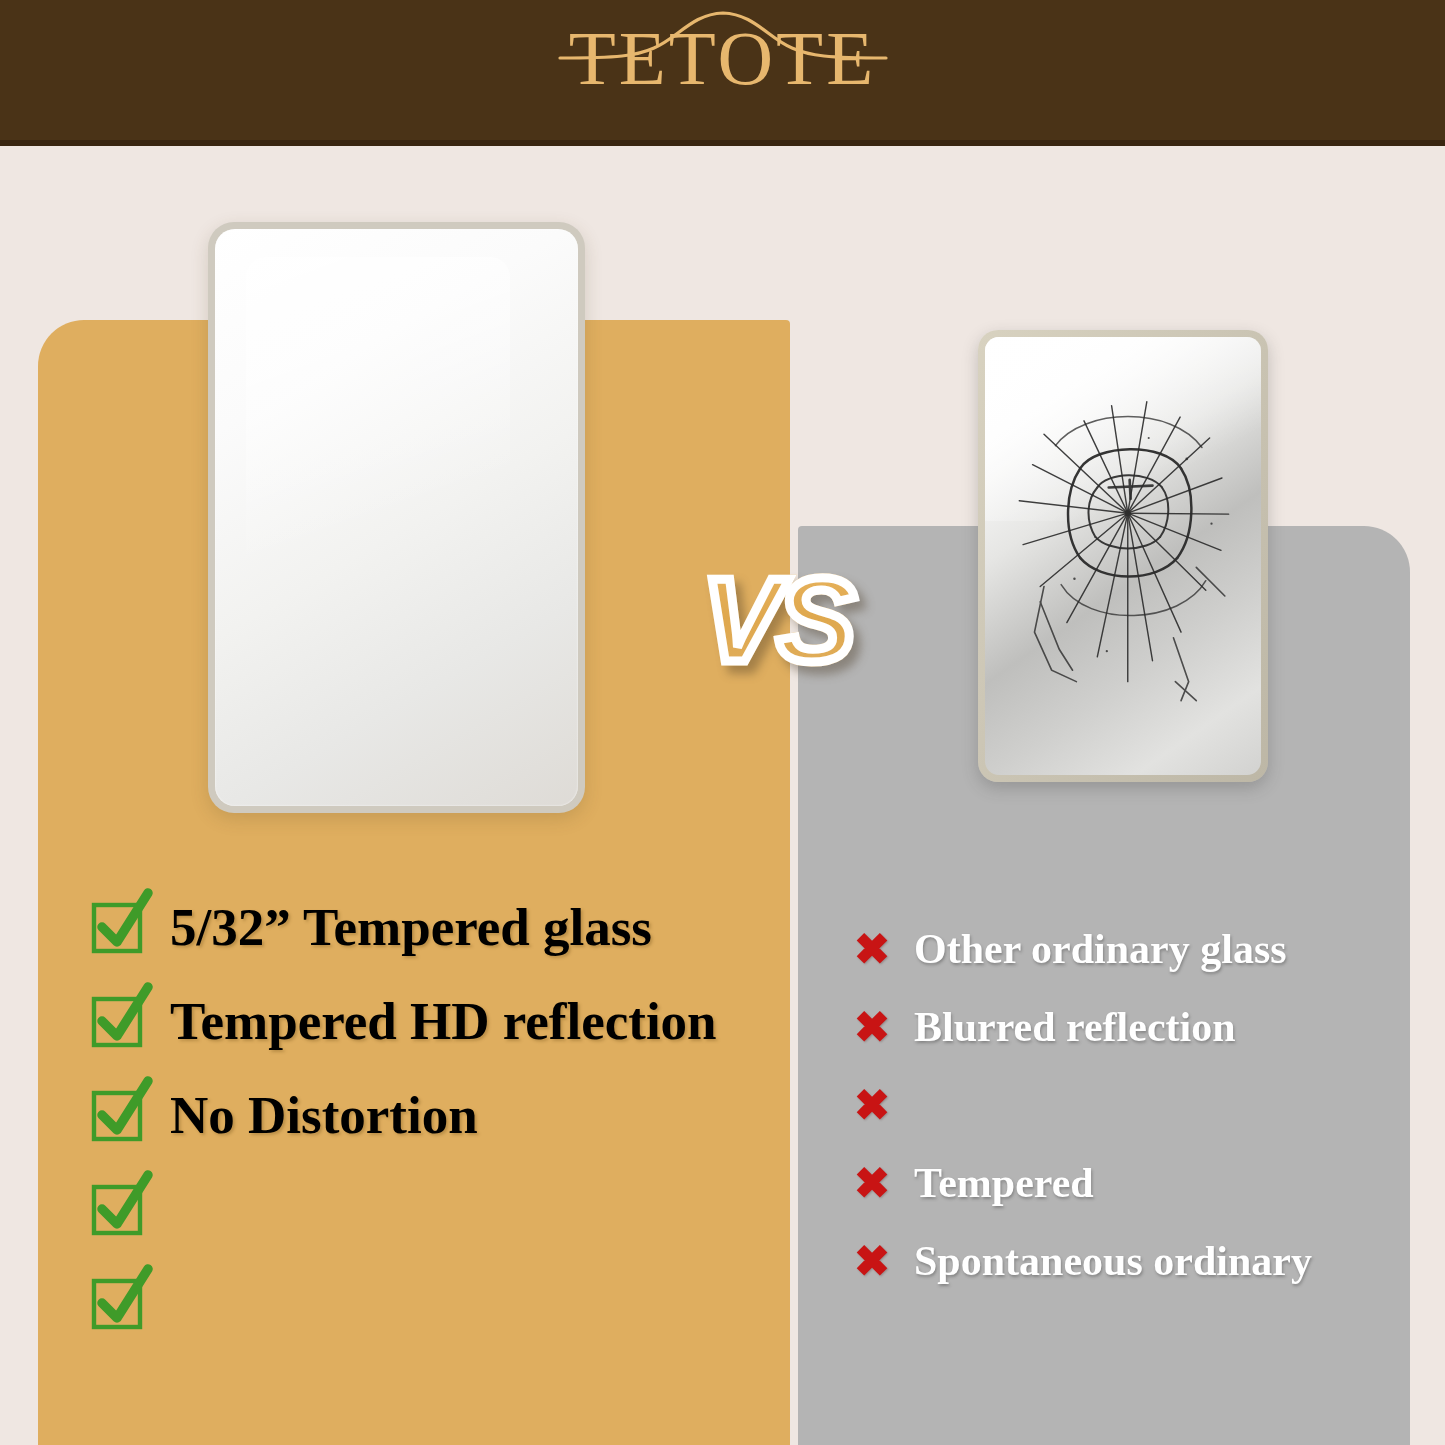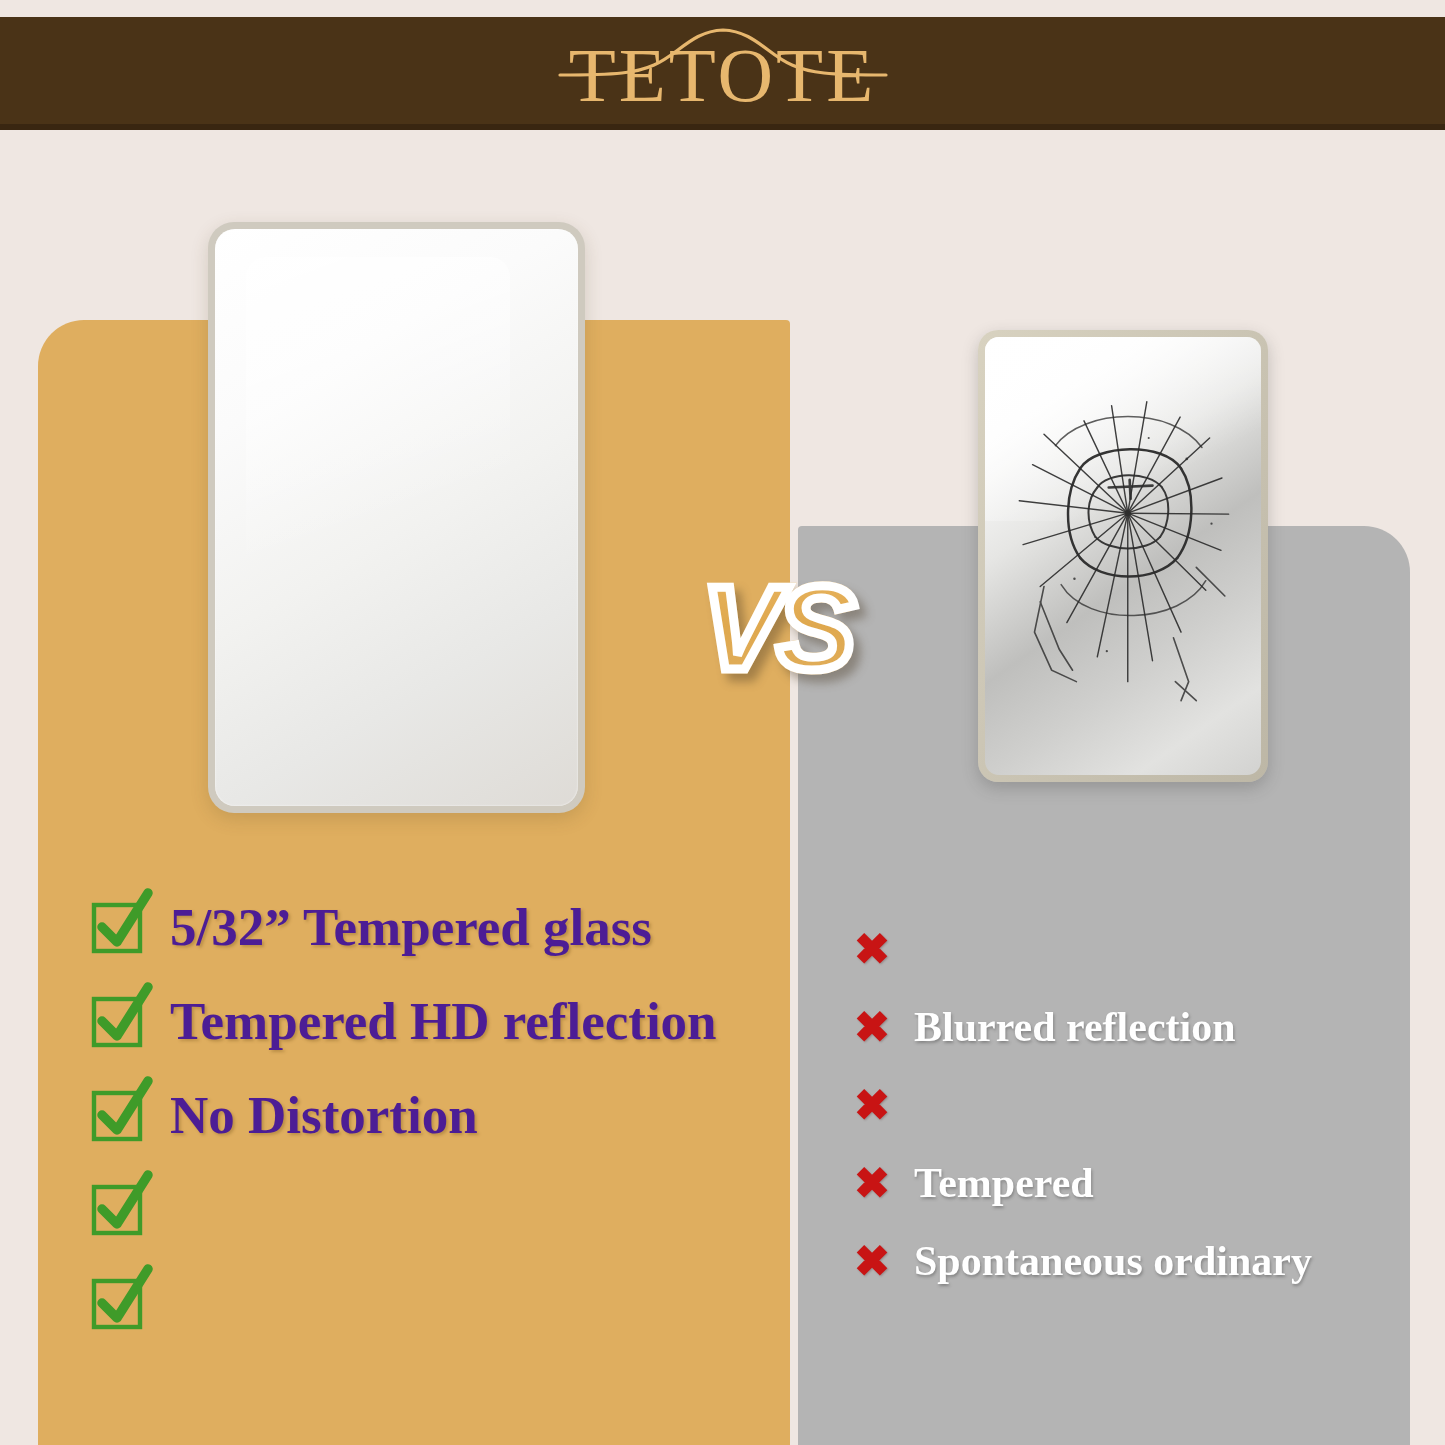--- a/index.html
+++ b/index.html
@@ -6,24 +6,23 @@
   body{
     width:1445px;height:1445px;overflow:hidden;
     font-family:"Liberation Serif", serif;
     background:#efe7e2;
     position:relative;
   }
   #stage{position:absolute;inset:0;width:1445px;height:1445px;overflow:hidden;background:#efe7e2;}
 
   
   .banner{
-    position:absolute;left:0;top:0;width:1445px;height:113px;
+    position:absolute;left:0;top:0;width:1445px;height:146px;
     background:#4a3317;
     overflow:hidden;
-    margin-top:17px;
   }
   .banner:after{
     content:"";position:absolute;left:0;bottom:0;width:100%;height:6px;
     background:#392611;
   }
   .brand-wrap{
     position:absolute;left:0;top:0;width:1445px;height:113px;
   }
   .brand-arch{
     position:absolute;left:50%;top:8px;transform:translateX(-50%);
@@ -87,40 +86,40 @@
   .mirror-bad .streak{
     position:absolute;left:-20%;top:-10%;width:140%;height:52%;
     background:linear-gradient(152deg,rgba(255,255,255,.95) 0%,rgba(255,255,255,.7) 40%,rgba(255,255,255,0) 72%);
     pointer-events:none;
   }
   .cracksvg{position:absolute;left:0;top:0;width:100%;height:100%;}
 
   
   .vs{
     position:absolute;left:672px;top:552px;width:210px;height:135px;
-    display:flex;align-items:flex-end;justify-content:center;
+    display:flex;align-items:center;justify-content:center;
   }
   .vs .vs-text{
     font-family:"Liberation Sans", sans-serif;
     font-weight:bold;font-style:italic;
     font-size:118px;line-height:118px;letter-spacing:-4px;
     background:linear-gradient(180deg,#e8b45f 0%,#dfa84e 48%,#e0ae5c 100%);
     -webkit-background-clip:text;background-clip:text;color:transparent;
     -webkit-text-stroke:9px #ffffff;
     paint-order:stroke fill;
     filter:drop-shadow(7px 8px 5px rgba(70,55,35,.38));
   }
 
   
   .list-good{position:absolute;left:92px;top:880px;width:690px;}
   .row-good{display:flex;align-items:center;height:94px;}
   .chk{position:relative;width:52px;height:52px;flex:0 0 52px;margin-right:26px;}
   .chk svg{position:absolute;left:-4px;top:-14px;width:70px;height:70px;overflow:visible;}
   .label-good{
-    color:#4c1d95;font-weight:bold;font-size:53px;line-height:56px;
+    color:#000000;font-weight:bold;font-size:53px;line-height:56px;
     font-family:"Liberation Serif", serif;
     text-shadow:2px 2px 3px rgba(120,85,30,.35);
     white-space:nowrap;
   }
 
   .list-bad{position:absolute;left:852px;top:910px;width:580px;}
   .row-bad{display:flex;align-items:center;height:78px;}
   .xmark{
     width:40px;flex:0 0 40px;margin-right:22px;
     color:#c81414;font-family:"Liberation Sans", sans-serif;
@@ -279,20 +278,21 @@
         </svg>
       </span>
     </div>
 
   </div>
 
   <div class="list-bad">
 
     <div class="row-bad">
       <span class="xmark">✖</span>
+      <span class="label-bad">Other ordinary glass</span>
     </div>
 
     <div class="row-bad">
       <span class="xmark">✖</span>
       <span class="label-bad">Blurred reflection</span>
     </div>
 
     <div class="row-bad">
       <span class="xmark">✖</span>
     </div>

